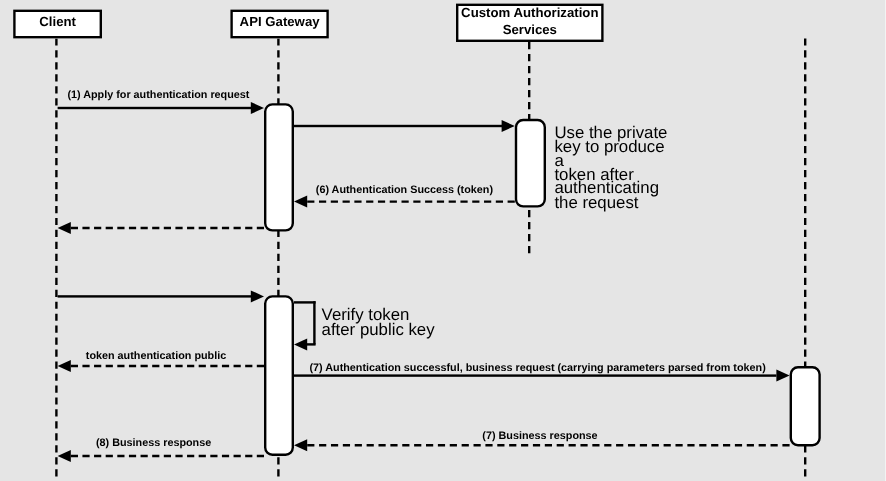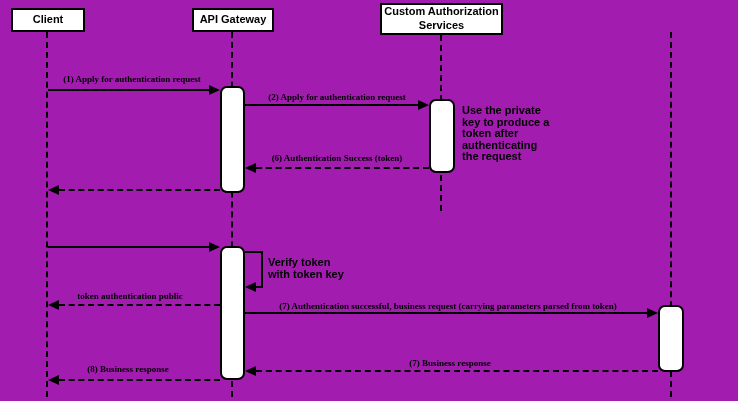--- a/index.html
+++ b/index.html
@@ -1,41 +1,40 @@
 <!DOCTYPE html>
 <html><head>
 <meta charset="utf-8">
 <style>
   html,body{margin:0;padding:0;background:#ffffff;}
   .stage{
-    position:relative;width:738px;height:401px;background:#a21caf;overflow:hidden;
+    position:relative;width:738px;height:401px;background:#e5e5e5;overflow:hidden;
     font-family:"Liberation Sans",sans-serif;color:#000;
   }
   .actor{
     position:absolute;box-sizing:border-box;border:2px solid #000;background:#fff;
     display:flex;align-items:center;justify-content:center;text-align:center;
     font-weight:bold;font-size:11px;line-height:1.25;
   }
   .lifeline{position:absolute;width:0;border-left:2px dashed #000;}
   .activation{
     position:absolute;box-sizing:border-box;border:2px solid #000;background:#fff;border-radius:7px;
   }
   .h-line{position:absolute;height:0;border-top:2px solid #000;}
   .h-line.dashed{border-top-style:dashed;}
   .v-line{position:absolute;width:0;border-left:2px solid #000;}
   .arr{position:absolute;width:0;height:0;border-top:5px solid transparent;border-bottom:5px solid transparent;}
   .arr-r{border-left:11px solid #000;}
   .arr-l{border-right:11px solid #000;}
   .mlabel{
     position:absolute;font-size:9px;font-weight:bold;white-space:nowrap;
     transform:translateX(-50%);
-    font-family:Liberation Serif, serif;
   }
   .plabel{
-    position:absolute;font-size:11px;font-weight:bold;white-space:pre-line;line-height:11.5px;
+    position:absolute;font-size:14px;font-weight:normal;white-space:pre-line;line-height:11.5px;
   }
 </style>
 </head>
 <body>
 
 <div class="stage">
 
   <div class="lifeline" style="left:46px;top:32px;height:365px"></div>
   <div class="lifeline" style="left:231px;top:32px;height:365px"></div>
   <div class="lifeline" style="left:440px;top:35px;height:176px"></div>
@@ -55,21 +54,20 @@
   <div class="activation" style="left:429px;top:99px;width:26px;height:74px"></div>
   <div class="activation" style="left:220px;top:246px;width:25px;height:134px"></div>
   <div class="activation" style="left:658px;top:305px;width:26px;height:67px"></div>
 
   <div class="h-line" style="left:48px;top:89px;width:164px"></div>
   <div class="arr arr-r" style="left:209px;top:85px"></div>
   <div class="mlabel" style="left:132px;top:74px">(1) Apply for authentication request</div>
 
   <div class="h-line" style="left:245px;top:104px;width:176px"></div>
   <div class="arr arr-r" style="left:418px;top:100px"></div>
-  <div class="mlabel" style="left:337px;top:92px">(2) Apply for authentication request</div>
 
   <div class="plabel" style="left:462px;top:105px;width:96px">Use the private
 key to produce a
 token after
 authenticating
 the request</div>
 
   <div class="h-line dashed" style="left:256px;top:167px;width:173px"></div>
   <div class="arr arr-l" style="left:245px;top:163px"></div>
   <div class="mlabel" style="left:337px;top:153px">(6) Authentication Success (token)</div>
@@ -78,21 +76,21 @@
   <div class="arr arr-l" style="left:48px;top:185px"></div>
 
   <div class="h-line" style="left:48px;top:246px;width:164px"></div>
   <div class="arr arr-r" style="left:209px;top:242px"></div>
 
   <div class="h-line" style="left:245px;top:251px;width:18px"></div>
   <div class="v-line" style="left:261px;top:251px;height:36px"></div>
   <div class="h-line" style="left:252px;top:286px;width:11px"></div>
   <div class="arr arr-l" style="left:245px;top:282px"></div>
   <div class="plabel" style="left:268px;top:257px">Verify token
-with token key</div>
+after public key</div>
 
   <div class="h-line dashed" style="left:59px;top:304px;width:161px"></div>
   <div class="arr arr-l" style="left:48px;top:300px"></div>
   <div class="mlabel" style="left:130px;top:291px">token authentication public</div>
 
   <div class="h-line" style="left:245px;top:312px;width:402px"></div>
   <div class="arr arr-r" style="left:647px;top:308px"></div>
   <div class="mlabel" style="left:448px;top:301px">(7) Authentication successful, business request (carrying parameters parsed from token)</div>
 
   <div class="h-line dashed" style="left:256px;top:370px;width:402px"></div>

